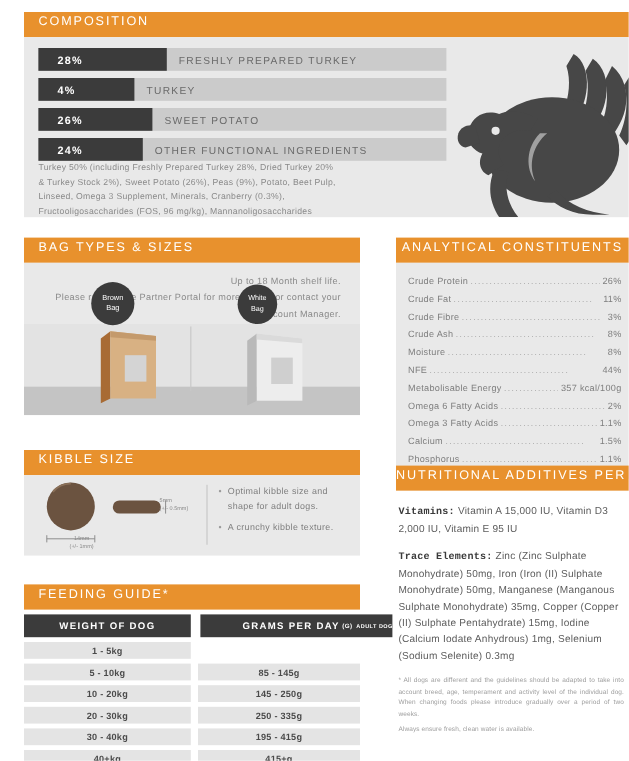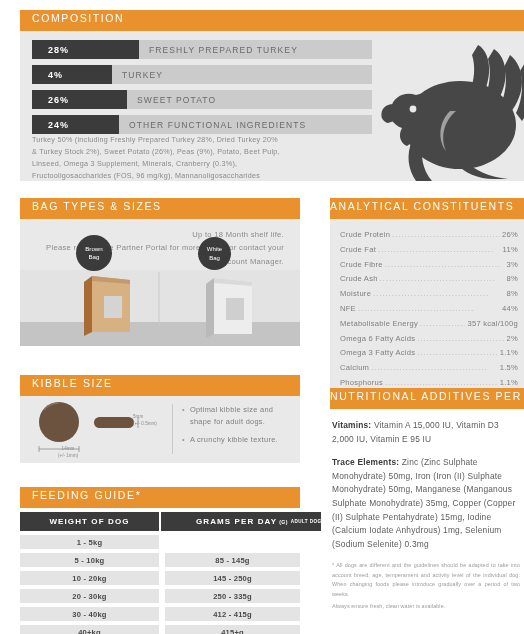--- a/index.html
+++ b/index.html
@@ -62,21 +62,21 @@
   .kib-div { position: absolute; left: 152px; top: 8px; width: 1px; height: 50px; background: #C9C9C9; }
   .kib-list { position: absolute; left: 162px; top: 8px; width: 112px; }
   .kib-item {
     display: flex; gap: 5px; color: #7E7E7E;
     font-size: 7.4px; line-height: 1.6; letter-spacing: .3px; margin-bottom: 6px;
   }
   .kib-item .dot { color: #9A9A9A; }
 
   
   #feeding { left: 20px; top: 487px; width: 280px; }
-  .fg-head-row { display: flex; gap: 2px; margin-top: 4px; }
+  .fg-head-row { display: flex; gap: 8px; margin-top: 4px; }
   .fg-th {
     background: #3B3B3B; color: #ffffff; height: 19px;
     display: flex; align-items: center; justify-content: center;
     font-size: 8px; font-weight: bold; letter-spacing: 1.1px; white-space: nowrap;
   }
   .fg-th.w { flex: 0 0 139px; }
   .fg-th.g { flex: 1; padding-left: 35px; }
   .fg-th .sub { font-size: 5.2px; letter-spacing: .4px; margin-left: 2px; }
   .fg-th .sub2 { font-size: 4.6px; letter-spacing: .4px; margin-left: 3px; }
   .fg-row { display: flex; gap: 6px; margin-top: 4px; }
@@ -103,21 +103,21 @@
   }
   .an-val { flex: 0 0 auto; padding-right: 6px; }
 
   
   #additives { left: 330px; top: 388px; width: 194px; }
   #additives .sec-body { background: #ffffff; padding: 10px 4px 0 2px; }
   .add-block {
     color: #5C5C5C; font-size: 8.4px; line-height: 1.62;
     letter-spacing: .2px; margin-bottom: 10px;
   }
-  .add-block b { color: #3B3B3B; }
+  .add-block b { color: #3B3B3B; font-family: Liberation Mono, monospace; }
   .footnote {
     color: #9C9C9C; font-size: 5.4px; line-height: 1.75;
     letter-spacing: .1px; text-align: justify; margin-top: 4px;
   }
   .footnote .last { display: block; margin-top: 3px; }
 </style>
 </head>
 <body>
 
 <div class="page">
@@ -261,30 +261,30 @@
     <div class="fg-row">
       <div class="fg-td w">10 - 20kg</div>
       <div class="fg-td g">145 - 250g</div>
     </div>
     <div class="fg-row">
       <div class="fg-td w">20 - 30kg</div>
       <div class="fg-td g">250 - 335g</div>
     </div>
     <div class="fg-row">
       <div class="fg-td w">30 - 40kg</div>
-      <div class="fg-td g">412 - 415g</div>
+      <div class="fg-td g">195 - 415g</div>
     </div>
     <div class="fg-row">
       <div class="fg-td w">40+kg</div>
       <div class="fg-td g">415+g</div>
     </div>
   </div>
 
   <div class="panel" id="analytical">
-    <div class="sec-head" style="text-align:left;padding-left:0">ANALYTICAL CONSTITUENTS</div>
+    <div class="sec-head" style="text-align:center;padding-left:0">ANALYTICAL CONSTITUENTS</div>
     <div class="sec-body">
       <div class="an-row">
         <span class="an-name">Crude Protein</span>
         <span class="an-dots">.....................................</span>
         <span class="an-val">26%</span>
       </div>
       <div class="an-row">
         <span class="an-name">Crude Fat</span>
         <span class="an-dots">.....................................</span>
         <span class="an-val">11%</span>

